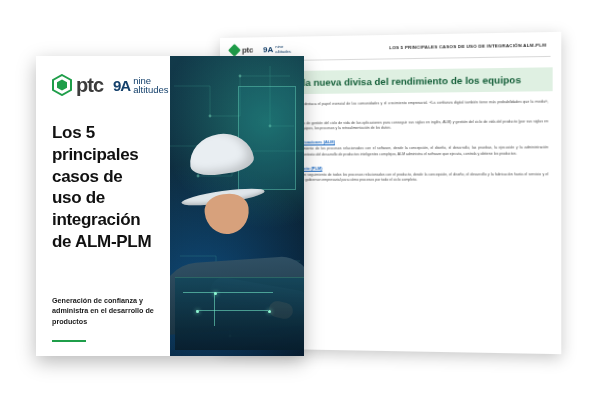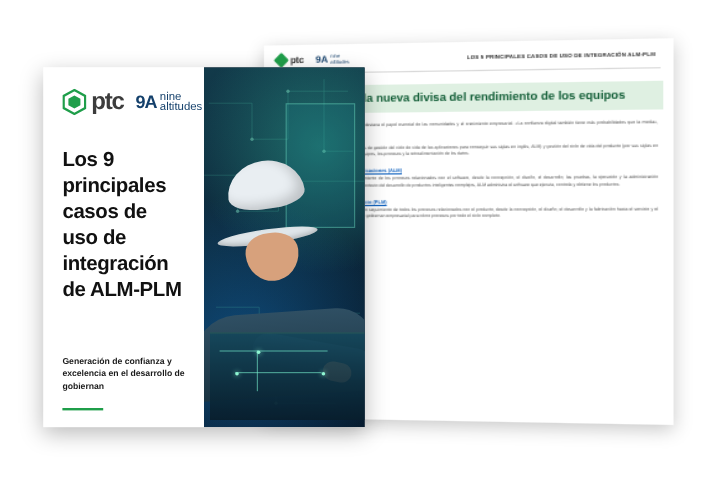--- a/index.html
+++ b/index.html
@@ -362,23 +362,23 @@
 
       <div class="nine-lockup">
         <span class="nine-mark">9A</span>
         <span class="nine-word">
           <span>nine</span><br>
           <span>altitudes</span>
         </span>
       </div>
     </div>
 
-    <h1 class="cover-title">Los 9 principales casos de uso de integración de ALM-PLM</h1>
-
-    <div class="cover-sub">Generación de confianza y excelencia en el desarrollo de gobiernan</div>
+    <h1 class="cover-title">Los 5 principales casos de uso de integración de ALM-PLM</h1>
+
+    <div class="cover-sub">Generación de confianza y administra en el desarrollo de productos</div>
     <div class="cover-accent"></div>
   </div>
 
   <div class="cover-right">
     <div class="photo">
       <svg class="circuit" viewBox="0 0 134 300" preserveAspectRatio="none" aria-hidden="true">
         <g stroke="#5fe8c0" stroke-width="0.6" fill="none" opacity="0.5">
           <path d="M4 30 H40 V60 H70 V20 H120"></path>
           <path d="M0 90 H28 V120 H62 V95 H134"></path>
           <path d="M10 200 H46 V230 H92 V205 H130"></path>

